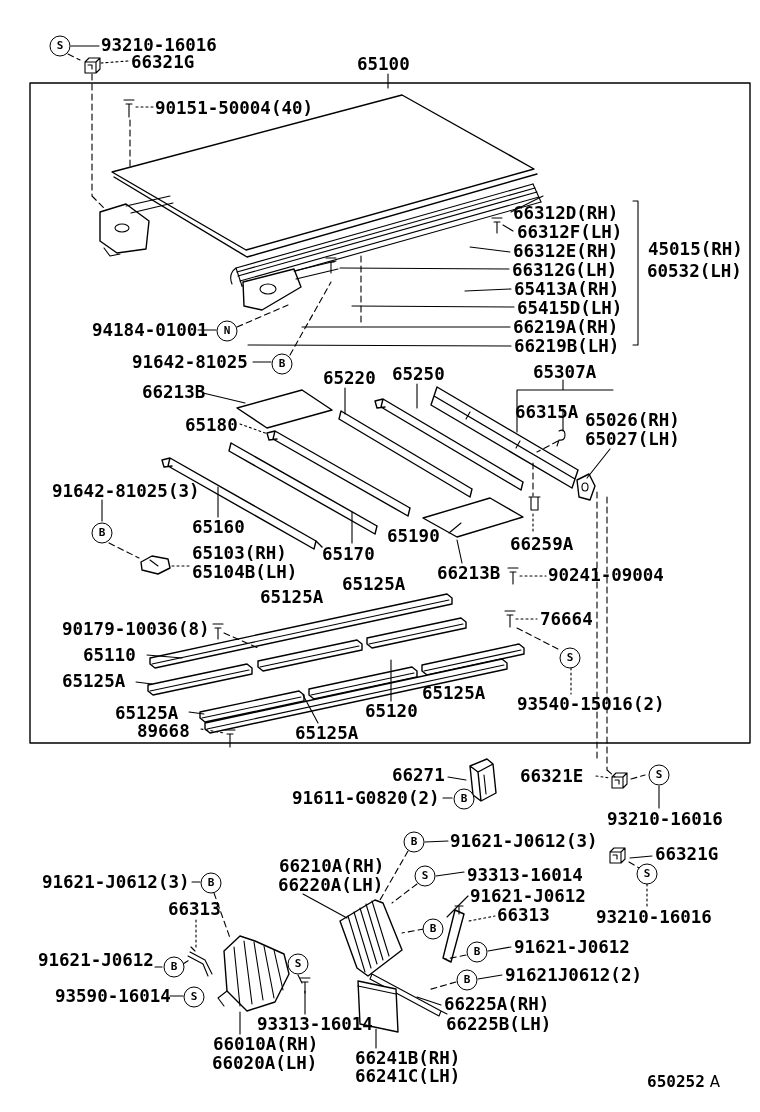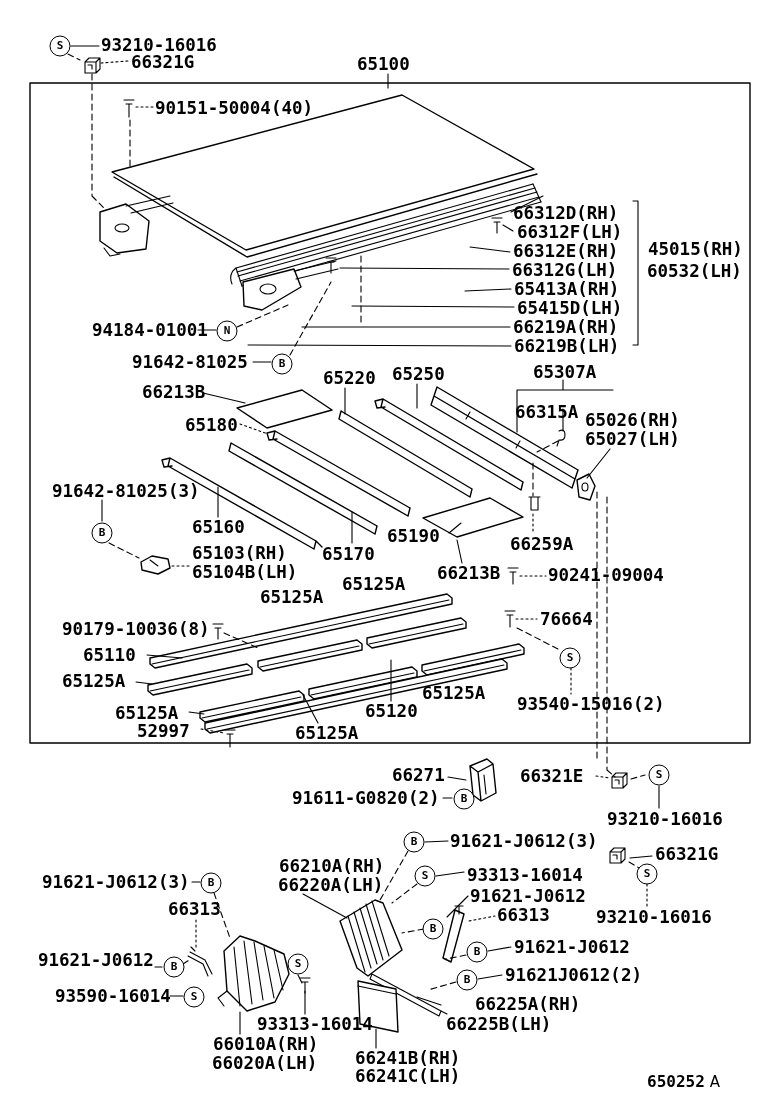--- a/index.html
+++ b/index.html
@@ -252,21 +252,21 @@
       <div class="part-label" style="left: 510px; top: 535px;">66259A</div>
       <div class="part-label" style="left: 437px; top: 564px;">66213B</div>
       <div class="part-label" style="left: 548px; top: 566px;">90241-09004</div>
       <div class="part-label" style="left: 540px; top: 610px;">76664</div>
       <div class="part-label" style="left: 342px; top: 575px;">65125A</div>
       <div class="part-label" style="left: 260px; top: 588px;">65125A</div>
       <div class="part-label" style="left: 62px; top: 620px;">90179-10036(8)</div>
       <div class="part-label" style="left: 83px; top: 646px;">65110</div>
       <div class="part-label" style="left: 62px; top: 672px;">65125A</div>
       <div class="part-label" style="left: 115px; top: 704px;">65125A</div>
-      <div class="part-label" style="left: 137px; top: 722px;">52997</div>
+      <div class="part-label" style="left: 137px; top: 722px;">89668</div>
       <div class="part-label" style="left: 295px; top: 724px;">65125A</div>
       <div class="part-label" style="left: 365px; top: 702px;">65120</div>
       <div class="part-label" style="left: 422px; top: 684px;">65125A</div>
       <div class="part-label" style="left: 517px; top: 695px;">93540-15016(2)</div>
       <div class="part-label" style="left: 392px; top: 766px;">66271</div>
       <div class="part-label" style="left: 292px; top: 789px;">91611-G0820(2)</div>
       <div class="part-label" style="left: 520px; top: 767px;">66321E</div>
       <div class="part-label" style="left: 607px; top: 810px;">93210-16016</div>
       <div class="part-label" style="left: 450px; top: 832px;">91621-J0612(3)</div>
       <div class="part-label" style="left: 655px; top: 845px;">66321G</div>
@@ -275,21 +275,21 @@
       <div class="part-label" style="left: 42px; top: 873px;">91621-J0612(3)</div>
       <div class="part-label" style="left: 168px; top: 900px;">66313</div>
       <div class="part-label" style="left: 279px; top: 857px;">66210A(RH)</div>
       <div class="part-label" style="left: 278px; top: 876px;">66220A(LH)</div>
       <div class="part-label" style="left: 497px; top: 906px;">66313</div>
       <div class="part-label" style="left: 596px; top: 908px;">93210-16016</div>
       <div class="part-label" style="left: 514px; top: 938px;">91621-J0612</div>
       <div class="part-label" style="left: 505px; top: 966px;">91621J0612(2)</div>
       <div class="part-label" style="left: 38px; top: 951px;">91621-J0612</div>
       <div class="part-label" style="left: 55px; top: 987px;">93590-16014</div>
-      <div class="part-label" style="left: 444px; top: 995px; margin-left: 31px;">66225A(RH)</div>
+      <div class="part-label" style="left: 444px; top: 995px;">66225A(RH)</div>
       <div class="part-label" style="left: 446px; top: 1015px;">66225B(LH)</div>
       <div class="part-label" style="left: 257px; top: 1015px;">93313-16014</div>
       <div class="part-label" style="left: 213px; top: 1035px;">66010A(RH)</div>
       <div class="part-label" style="left: 212px; top: 1054px;">66020A(LH)</div>
       <div class="part-label" style="left: 355px; top: 1049px;">66241B(RH)</div>
       <div class="part-label" style="left: 355px; top: 1067px;">66241C(LH)</div>
     </div>
   <div id="symbols-layer">
       <div class="sym" style="left: 60px; top: 46px;">S</div>
       <div class="sym" style="left: 227px; top: 331px;">N</div>

